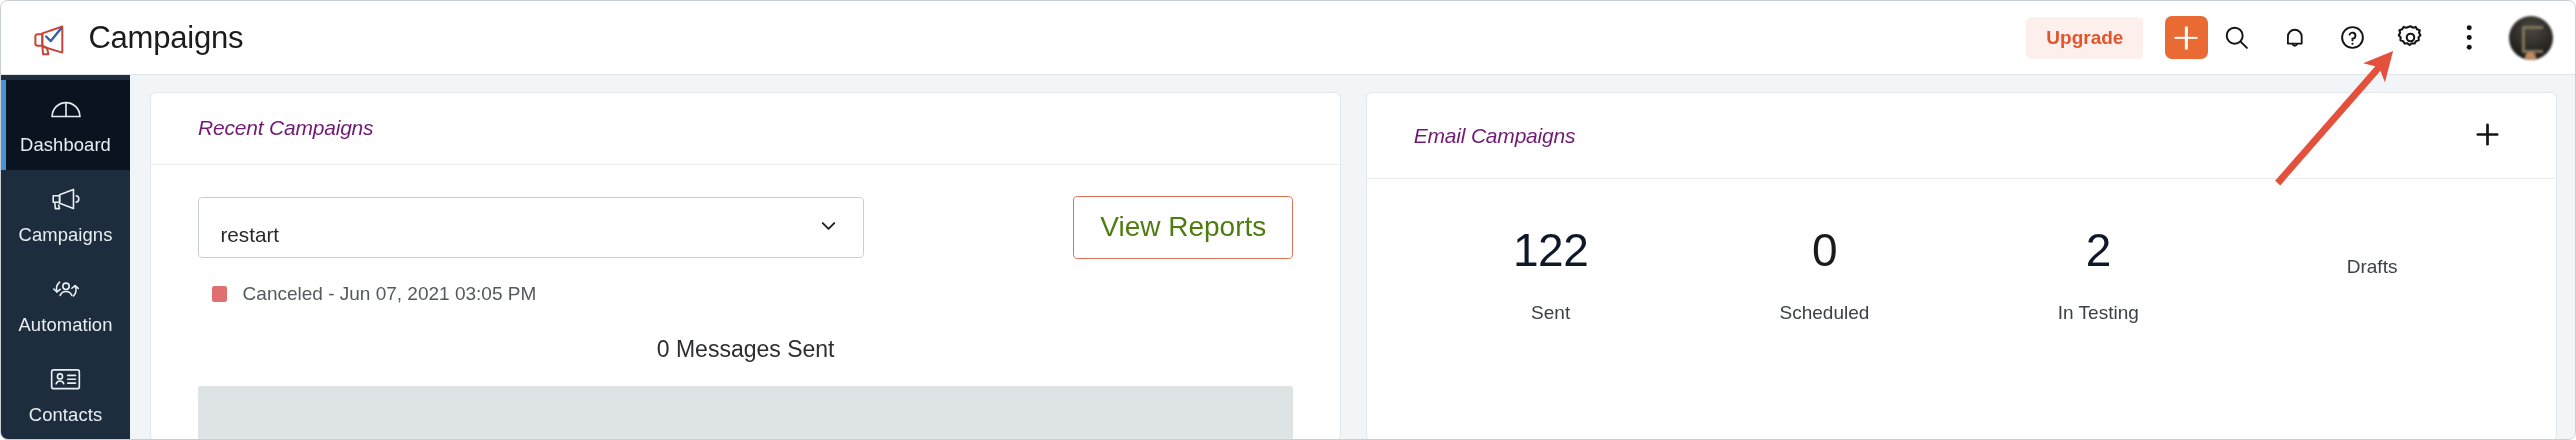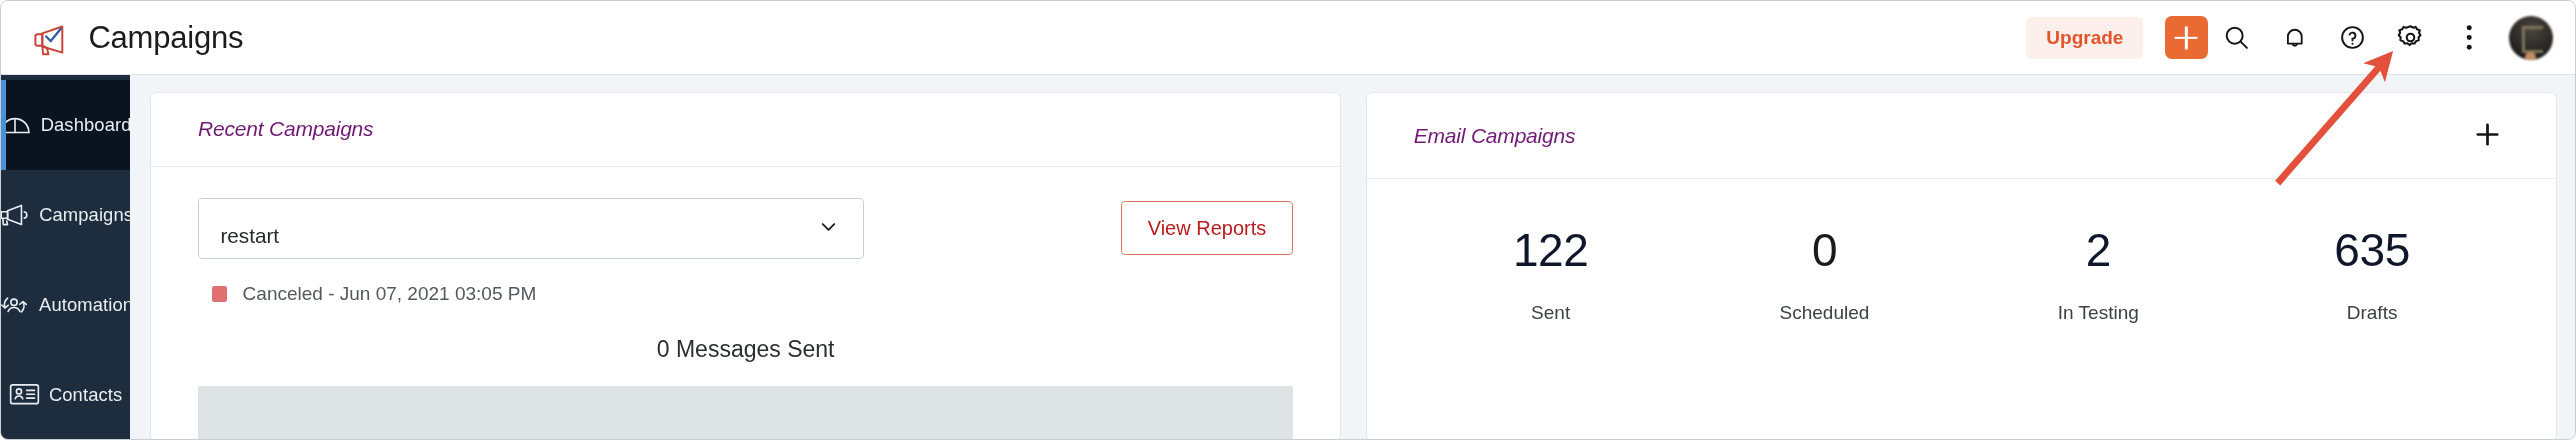--- a/index.html
+++ b/index.html
@@ -122,21 +122,21 @@
     width: 129px;
     height: 367px;
     background: #1e2d3d;
     padding-top: 4.6px;
   }
 
   .nav-item {
     position: relative;
     height: 90px;
     display: flex;
-    flex-direction: row;
+    flex-direction: column;
     align-items: center;
     justify-content: center;
     gap: 9.2px;
     cursor: pointer;
     color: #e6ecf2;
   }
   .nav-item.active { background: #0a1421; }
   .nav-item.active::before {
     content: "";
     position: absolute;
@@ -211,23 +211,23 @@
     align-items: center;
     justify-content: space-between;
     padding: 0 23px 0 21.4px;
     background: #ffffff;
     cursor: pointer;
   }
   .select-value { font-size: 20.7px; color: #27292b; margin-top: 16px; }
 
   .view-reports-btn {
     border: 0.8px solid #dd7055;
-    color: #b91c1c;
+    color: #4d7c0f;
     background: #ffffff;
-    font-size: 20px;
+    font-size: 28px;
     border-radius: 4.6px;
     padding: 14.5px 26px;
     cursor: pointer;
     font-family: inherit;
     white-space: nowrap;
   }
 
   .status-row {
     display: flex;
     align-items: center;
@@ -477,21 +477,20 @@
             <div class="stat-value neutral">0</div>
             <div class="stat-label">Scheduled</div>
           </div>
 
           <div class="stat">
             <div class="stat-value">2</div>
             <div class="stat-label">In Testing</div>
           </div>
 
           <div class="stat">
-            <div class="stat-value">635</div>
             <div class="stat-label">Drafts</div>
           </div>
         </div>
       </div>
     </div>
   </div>
 
   <svg class="annotation" viewBox="0 0 3364 575" width="2576" height="440">
     <defs>
       <marker id="arrowhead" markerWidth="4.2" markerHeight="4.2" refX="2.2" refY="2.1" orient="auto">

